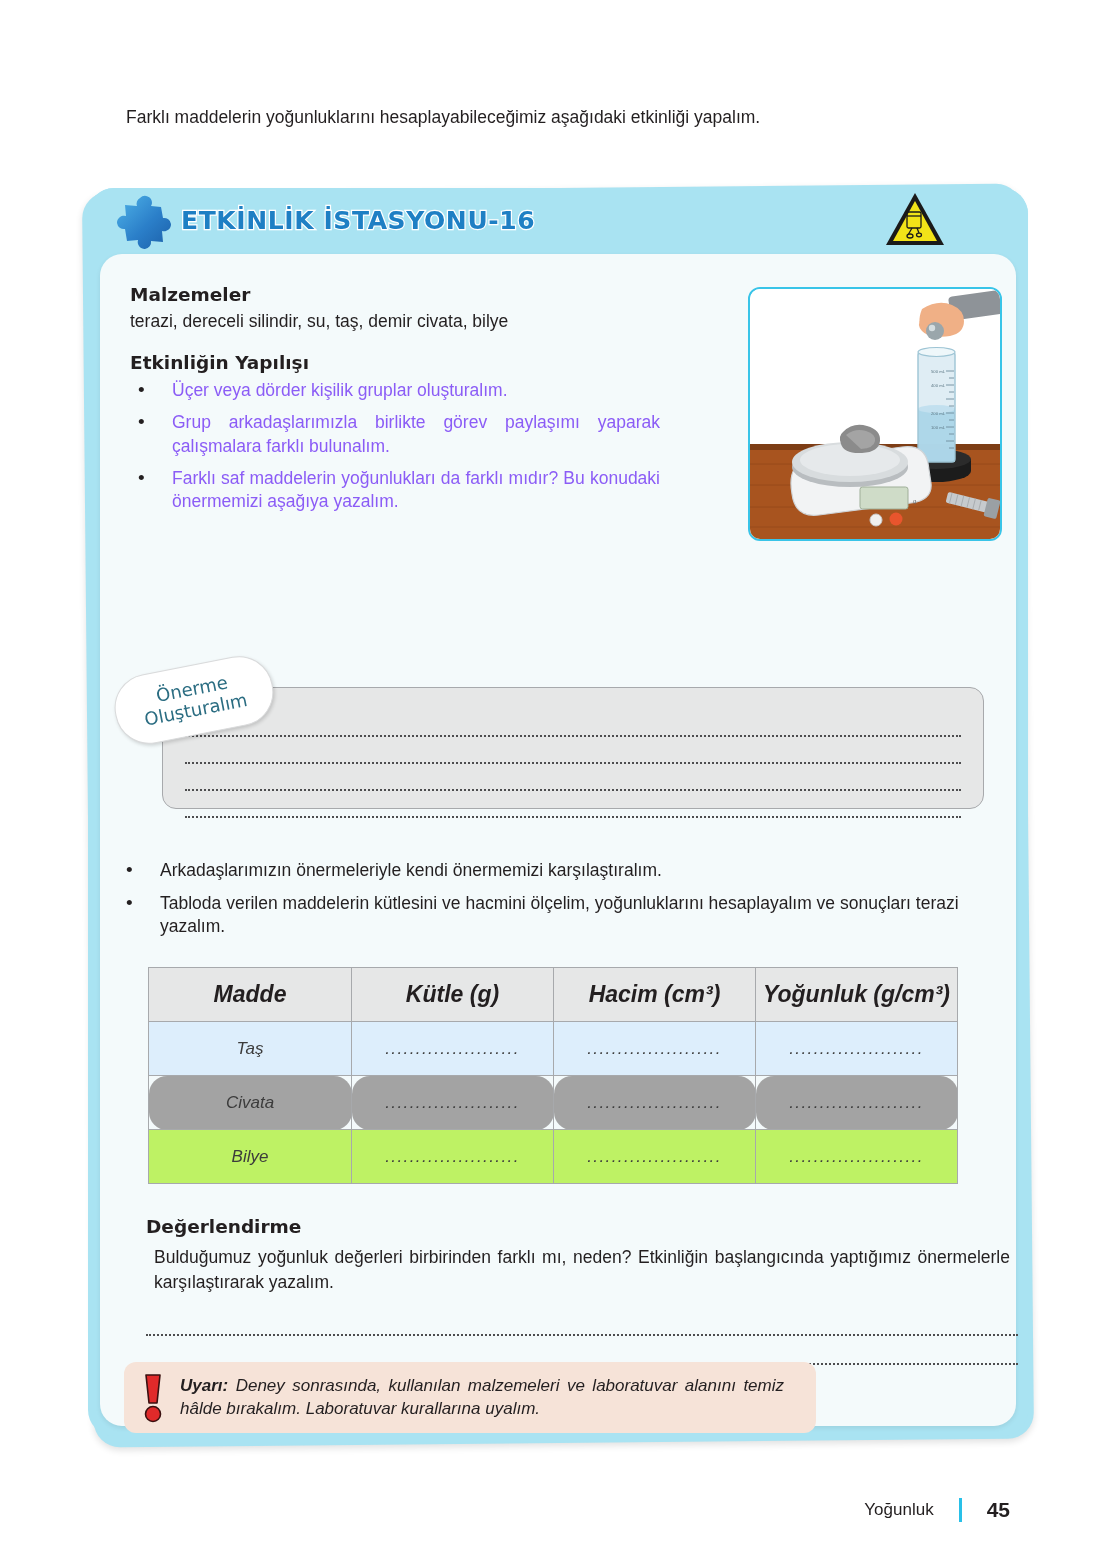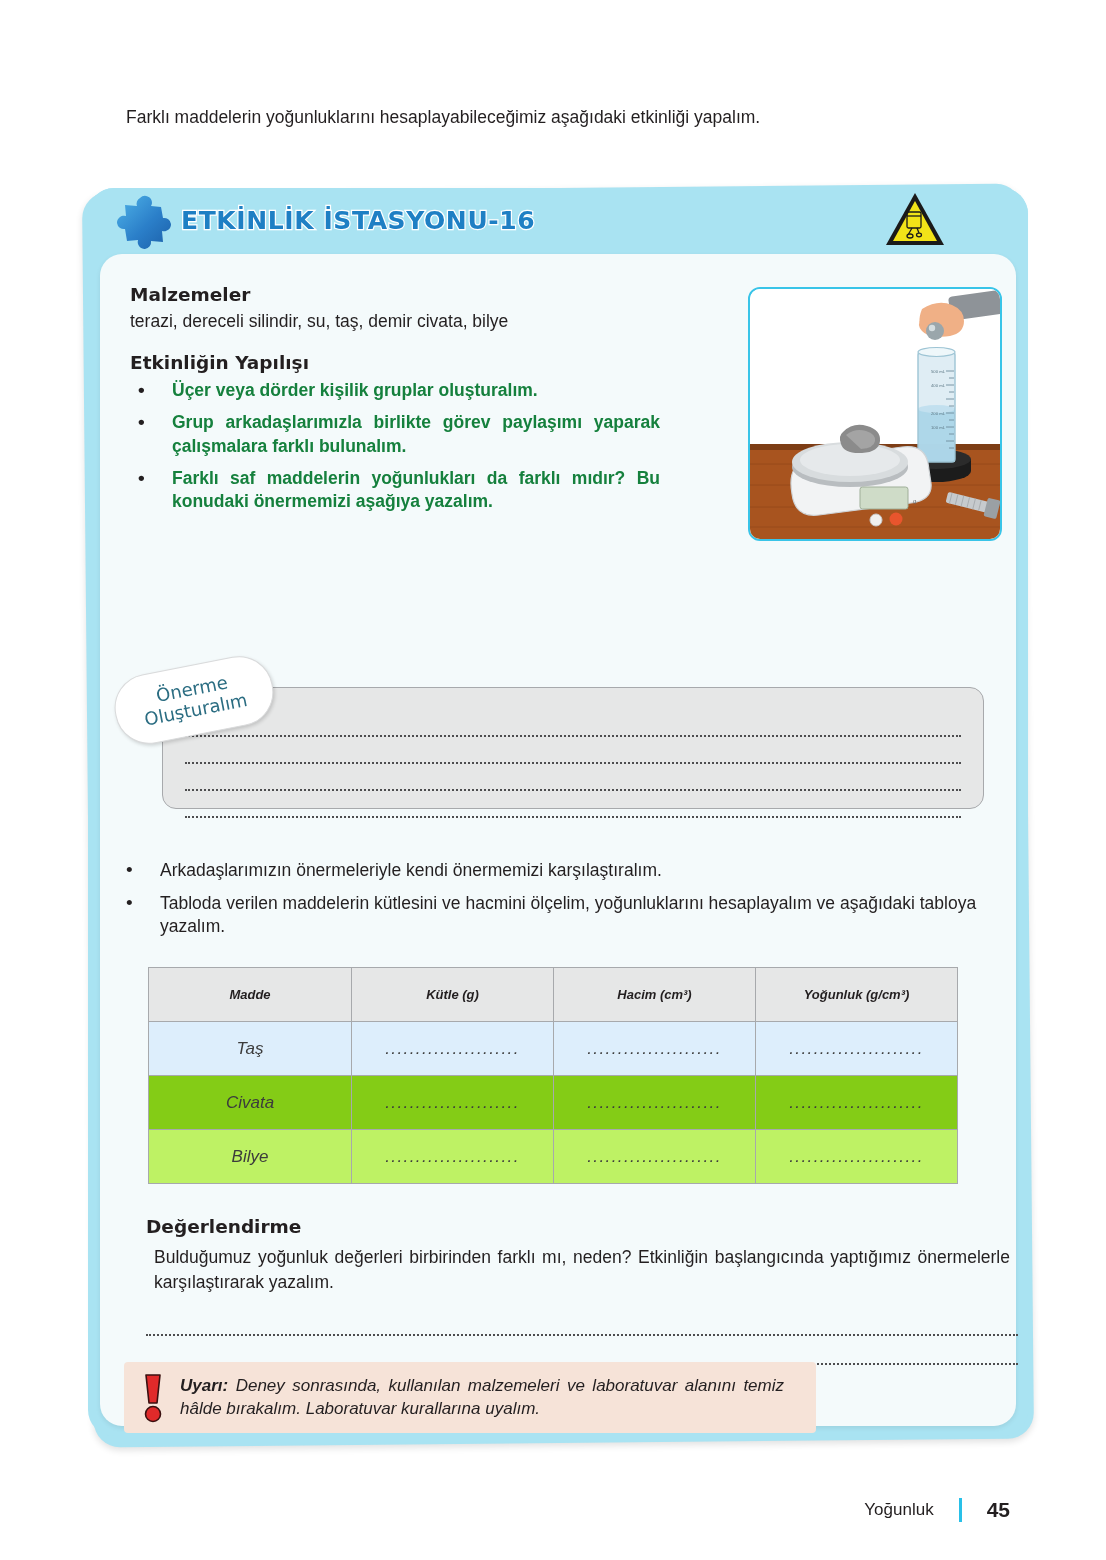--- a/index.html
+++ b/index.html
@@ -129,22 +129,21 @@
     margin: 6px 0 0 0;
     padding: 0;
   }
   ul.steps li {
     position: relative;
     padding-left: 42px;
     margin-bottom: 9px;
     font-size: 17.5px;
     line-height: 1.33;
     text-align: justify;
-    color: #15803d;
-    font-weight: bold;
+    color: #8b5cf6;
   }
   ul.steps li::before {
     content: "•";
     position: absolute;
     left: 8px;
     top: -2px;
     font-size: 19px;
     color: #231f20;
   }
 
@@ -259,30 +258,30 @@
     text-align: center;
     vertical-align: middle;
     font-size: 17px;
     font-style: italic;
     color: #3c3c3c;
   }
   table.data th {
     background: #e6e7e7;
     font-weight: bold;
     color: #231f20;
-    font-size: 13px;
+    font-size: 23px;
   }
   td.dots {
     letter-spacing: 1.4px;
     color: #4d4d4f;
     font-style: normal;
     font-size: 16px;
   }
   tr.r-tas td { background: #ddeefc; }
-  tr.r-civata td { background: #84cc16; }
+  tr.r-civata td { background: #a3a3a3; border-radius: 18px; }
   tr.r-bilye td { background: #bef264; }
 
   
   .eval {
     position: absolute;
     left: 46px;
     top: 962px;
     width: 872px;
   }
   .eval p {
@@ -299,21 +298,21 @@
   .eval-lines { margin-top: 12px; }
 
   
   .warn {
     position: absolute;
     left: 24px;
     top: 1108px;
     width: 692px;
     min-height: 70px;
     background: #f6e3d8;
-    border-radius: 4px;
+    border-radius: 12px;
     padding: 12px 32px 12px 56px;
     box-sizing: border-box;
   }
   .warn-text {
     font-size: 17px;
     font-style: italic;
     line-height: 1.38;
     color: #231f20;
     text-align: justify;
   }
@@ -491,21 +490,21 @@
         </div>
         <div class="prop-badge">
           <span>Önerme</span>
           <span>Oluşturalım</span>
         </div>
       </div>
 
       <div class="mid-bullets">
         <ul>
           <li>Arkadaşlarımızın önermeleriyle kendi önermemizi karşılaştıralım.</li>
-          <li>Tabloda verilen maddelerin kütlesini ve hacmini ölçelim, yoğunluklarını hesaplayalım ve aşağıdaki tabloya yazalım.</li>
+          <li>Tabloda verilen maddelerin kütlesini ve hacmini ölçelim, yoğunluklarını hesaplayalım ve sonuçları terazi yazalım.</li>
         </ul>
       </div>
 
       <div class="tbl-wrap">
         <table class="data">
           <thead>
             <tr>
               <th style="width:200px">Madde</th>
               <th>Kütle (g)</th>
               <th>Hacim (cm³)</th>

